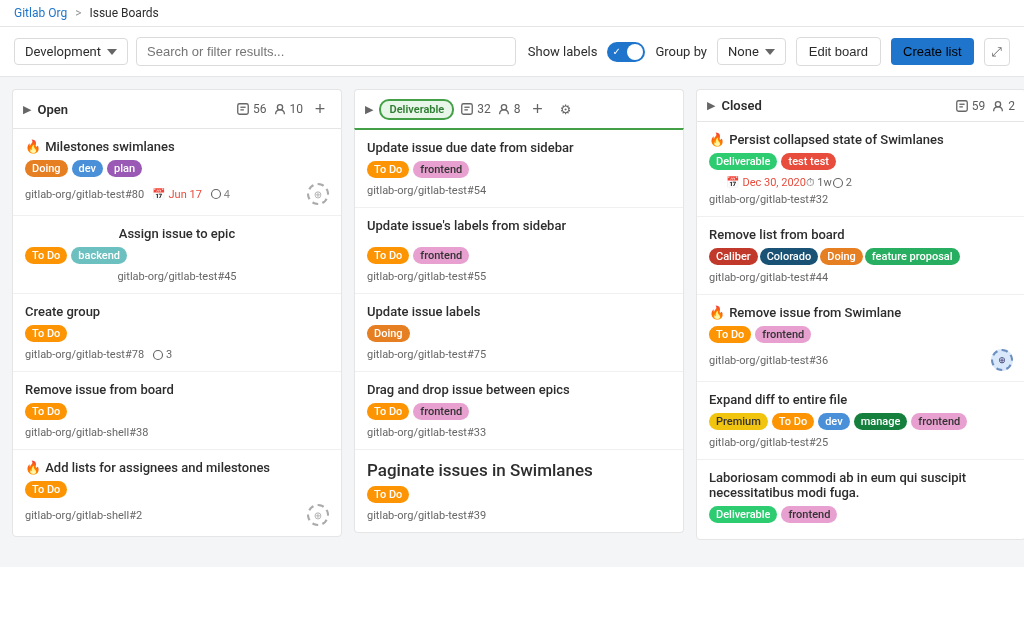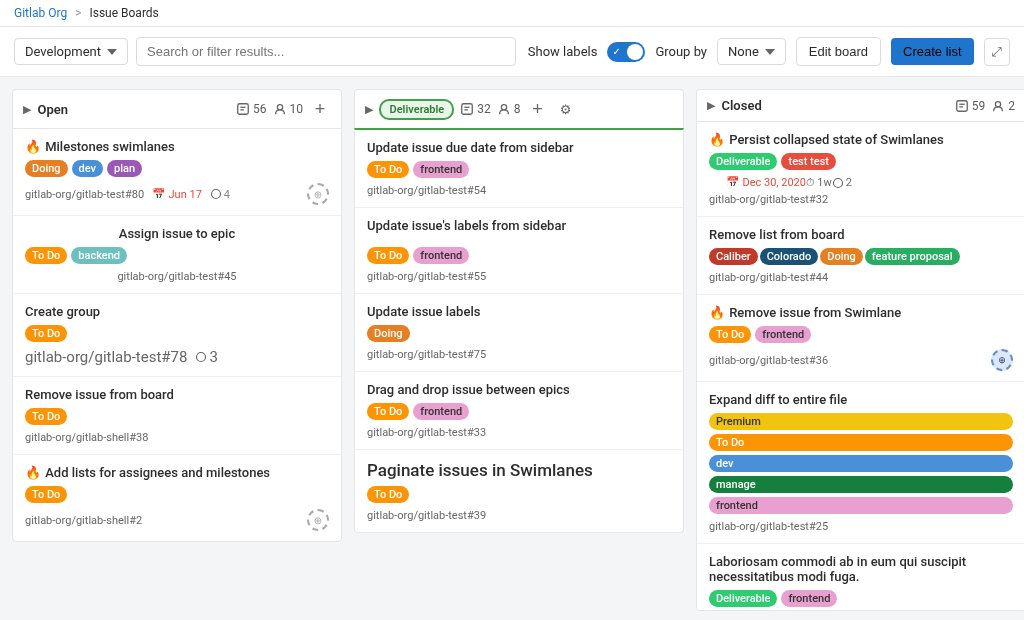--- a/index.html
+++ b/index.html
@@ -101,21 +101,21 @@
           <span style="background:#6dc0c0;color:#fff;border-radius:10px;padding:2px 7px;font-size:11px;font-weight:500;">backend</span>
         </div>
         <div style="font-size:11px;color:#666;">gitlab-org/gitlab-test#45</div>
       </div>
 
       <div style="border-bottom:1px solid #f0f0f0;padding:10px 12px;cursor:pointer;">
         <div style="font-size:13px;font-weight:500;margin-bottom:6px;">Create group</div>
         <div style="display:flex;flex-wrap:wrap;gap:4px;margin-bottom:6px;">
           <span style="background:#fc9403;color:#fff;border-radius:10px;padding:2px 7px;font-size:11px;font-weight:500;">To Do</span>
         </div>
-        <div style="display:flex;align-items:center;gap:8px;font-size:15px;color:#666;">
+        <div style="display:flex;align-items:center;gap:8px;font-size:11px;color:#666;">
           <span>gitlab-org/gitlab-test#78</span>
           <span style="display:flex;align-items:center;gap:2px;">
             <svg width="12" height="12" viewBox="0 0 16 16">
                 <circle cx="8" cy="8" r="6" fill="none" stroke="#666" stroke-width="1.5"></circle>
               </svg>
             3
           </span>
         </div>
       </div>
 
@@ -277,21 +277,21 @@
           <span style="background:#e8a0d0;color:#333;border-radius:10px;padding:2px 7px;font-size:11px;font-weight:500;">frontend</span>
         </div>
         <div style="display:flex;align-items:center;gap:8px;font-size:11px;color:#666;">
           <span>gitlab-org/gitlab-test#36</span>
           <div style="width:22px;height:22px;border-radius:50%;border:2px dashed #6c8ebf;background:#dae8fc;display:flex;align-items:center;justify-content:center;font-size:9px;color:#336;margin-left:auto;">⊕</div>
         </div>
       </div>
 
       <div style="border-bottom:1px solid #f0f0f0;padding:10px 12px;cursor:pointer;">
         <div style="font-size:13px;font-weight:500;margin-bottom:6px;">Expand diff to entire file</div>
-        <div style="display:flex;flex-wrap:wrap;gap:4px;margin-bottom:6px;flex-direction:column;">
+        <div style="display:flex;flex-wrap:wrap;gap:4px;margin-bottom:6px;">
           <span style="background:#f1c40f;color:#333;border-radius:10px;padding:2px 7px;font-size:11px;font-weight:500;">Premium</span>
           <span style="background:#fc9403;color:#fff;border-radius:10px;padding:2px 7px;font-size:11px;font-weight:500;">To Do</span>
           <span style="background:#4a90d9;color:#fff;border-radius:10px;padding:2px 7px;font-size:11px;font-weight:500;">dev</span>
           <span style="background:#15803d;color:#fff;border-radius:10px;padding:2px 7px;font-size:11px;font-weight:500;">manage</span>
           <span style="background:#e8a0d0;color:#333;border-radius:10px;padding:2px 7px;font-size:11px;font-weight:500;">frontend</span>
         </div>
         <div style="font-size:11px;color:#666;">gitlab-org/gitlab-test#25</div>
       </div>
 
       <div style="padding:10px 12px;cursor:pointer;">

